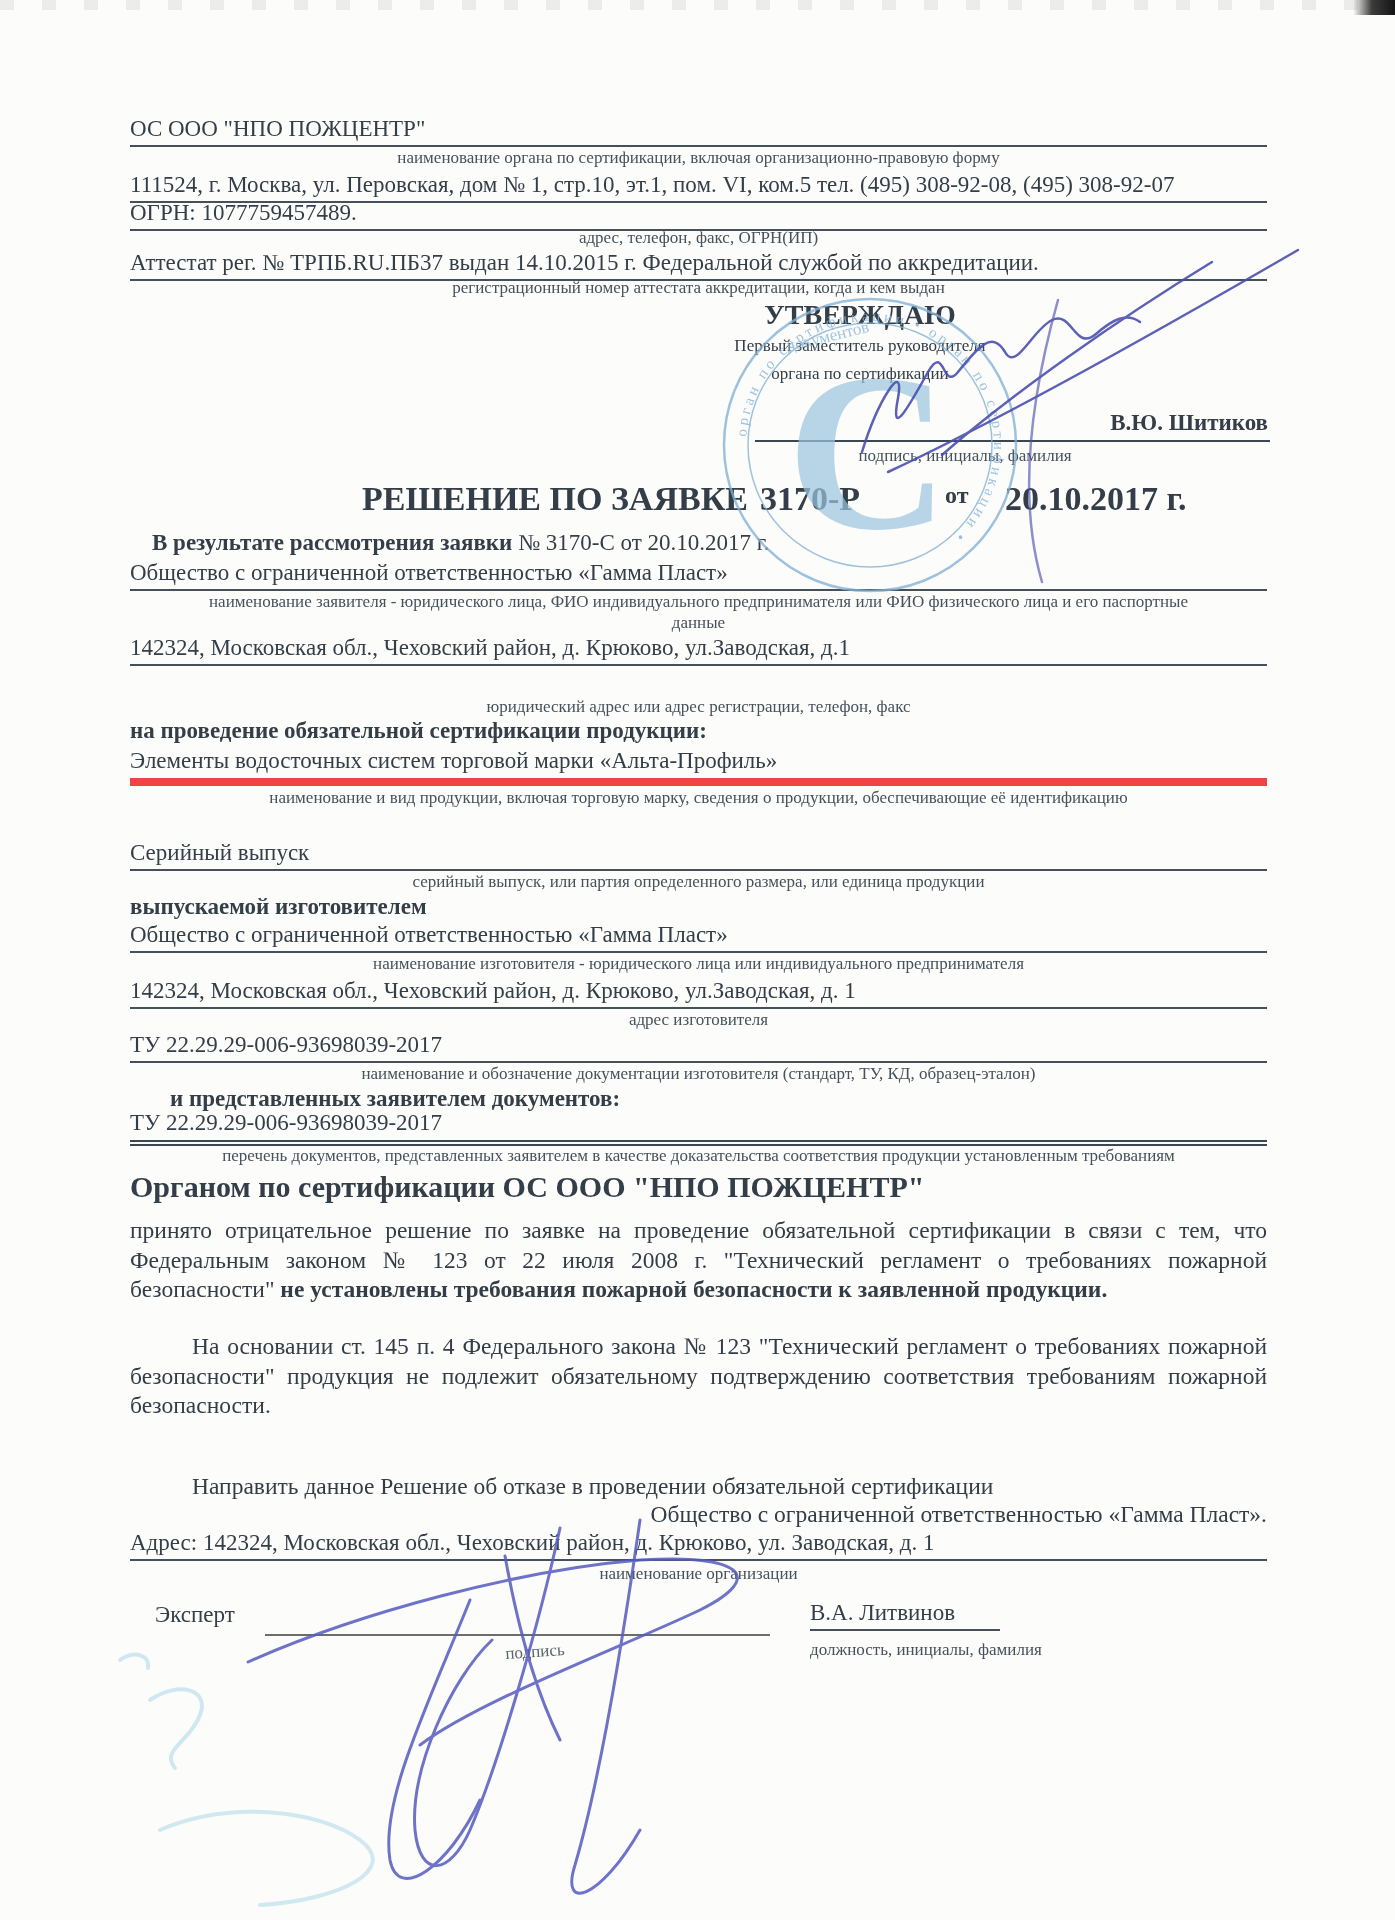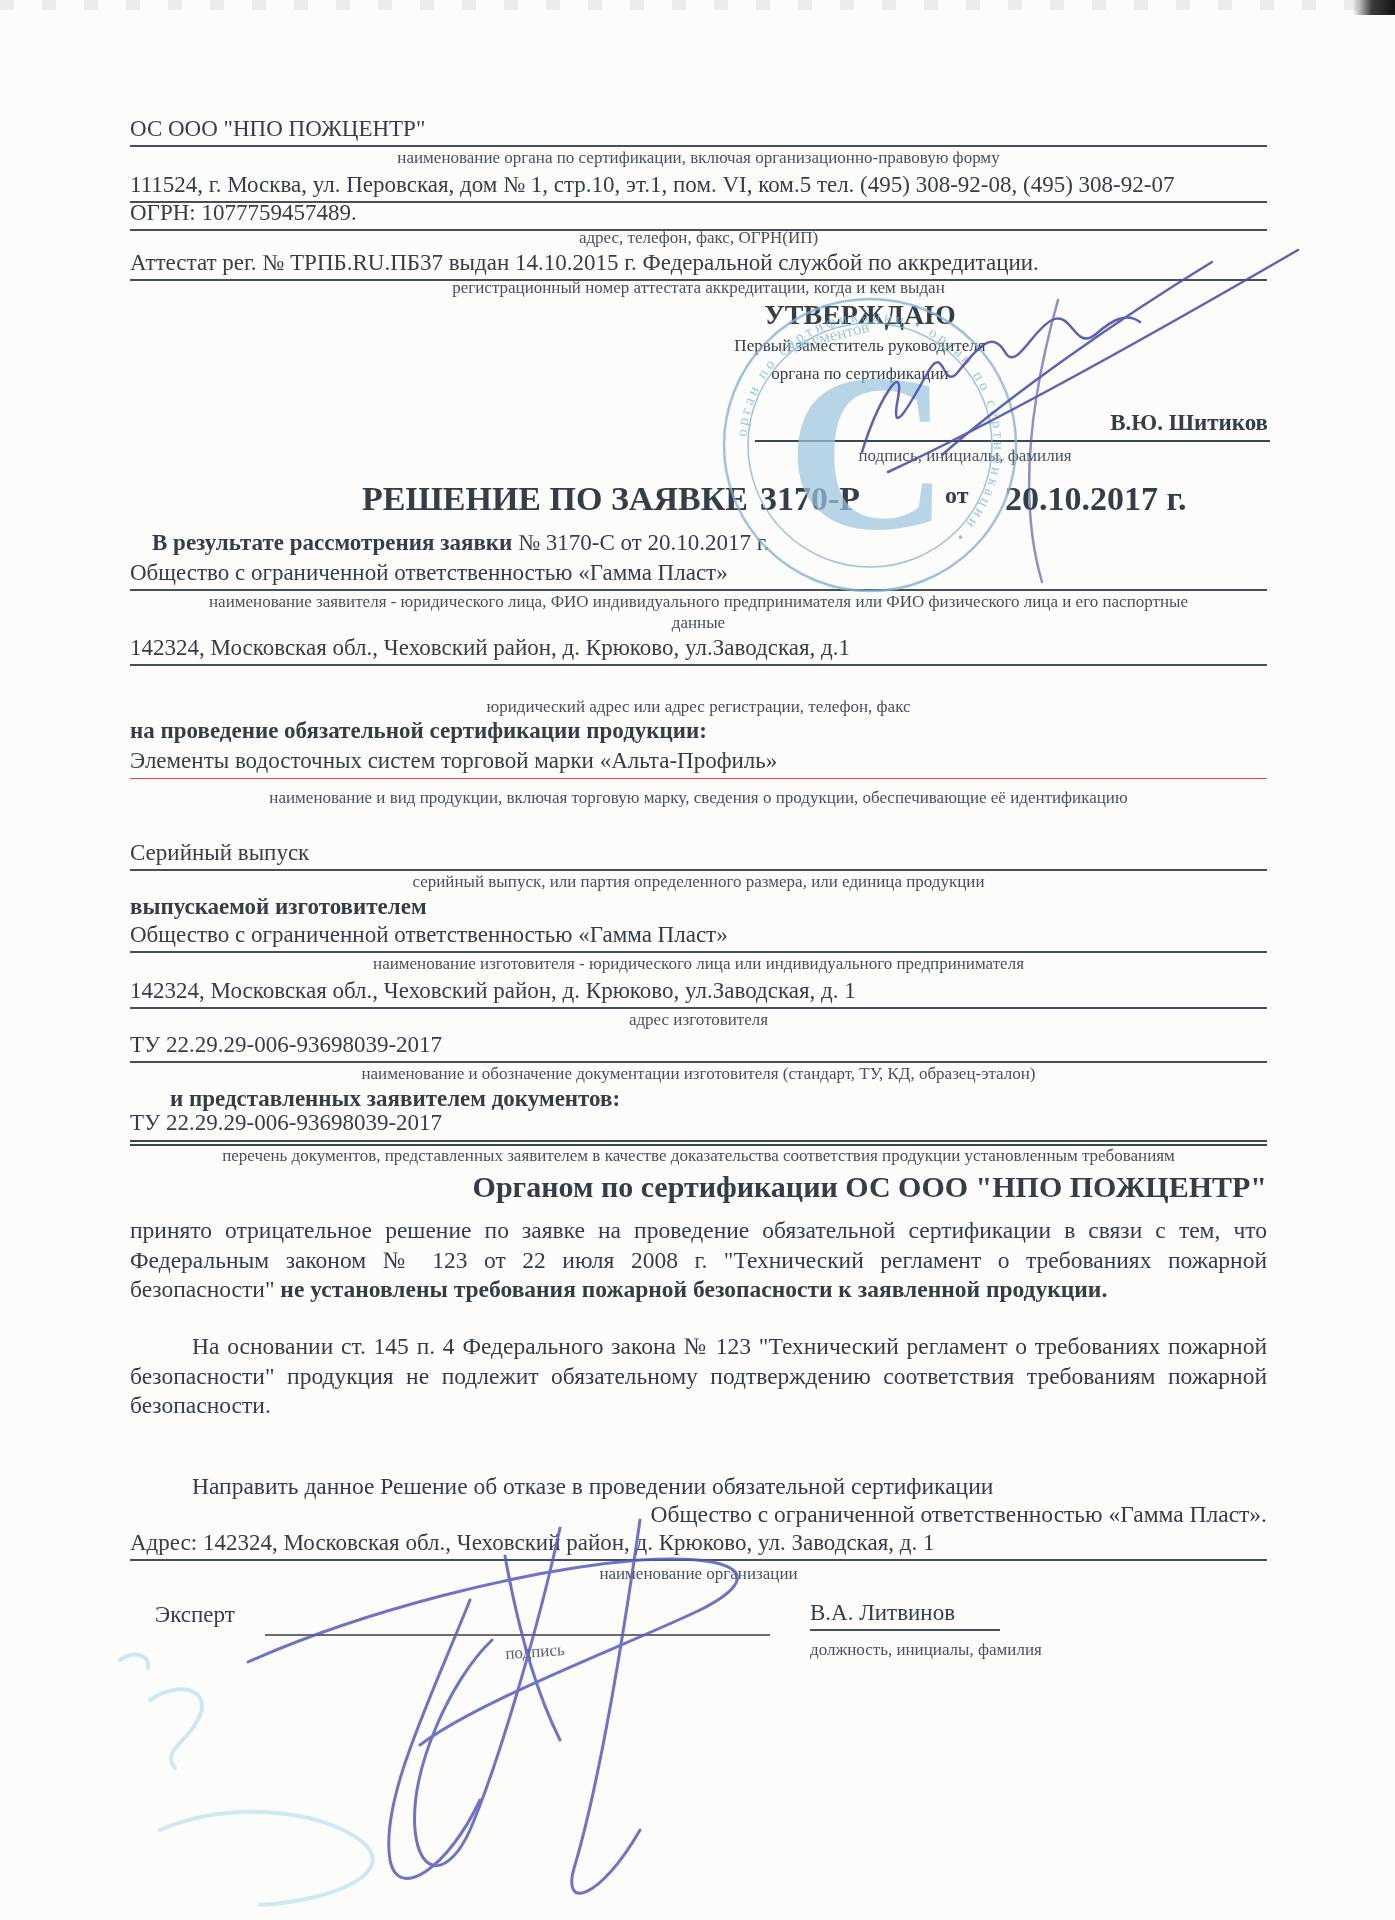--- a/index.html
+++ b/index.html
@@ -9,34 +9,34 @@
     font-family:"Liberation Serif","DejaVu Serif",serif;
     color:#343e48;
   }
   
   .noise-strip{position:absolute;left:0;top:0;width:100%;height:10px;
     background:repeating-linear-gradient(90deg,rgba(90,95,100,.10) 0 14px,rgba(0,0,0,0) 14px 42px);}
   .corner-mark{position:absolute;right:0;top:0;width:42px;height:15px;
     background:linear-gradient(to left,#141414 0%,#3c3c3c 55%,rgba(60,60,60,0) 100%);}
   .f{position:absolute;font-size:23px;line-height:29px;white-space:nowrap;}
   .ul{border-bottom:2px solid #46505a;padding-bottom:2px;}
-  .ul-thick{border-bottom:1px solid #ef4444;padding-bottom:3px;}
+  .ul-thick{border-bottom:8px solid #ef4444;padding-bottom:3px;}
   .ul-double{border-bottom:6px double #3d4751;padding-bottom:3px;}
   .cap{position:absolute;font-size:17px;line-height:20px;color:#46515c;
        text-align:center;white-space:nowrap;}
   .b{font-weight:bold;}
   .right{text-align:right;}
   .para{position:absolute;font-size:23.5px;line-height:29.5px;text-align:justify;color:#333d47;}
   .indent{text-indent:62px;}
   .title-part{position:absolute;font-weight:bold;font-size:34px;white-space:nowrap;}
   .approval-block{position:absolute;left:575px;top:298px;width:570px;text-align:center;}
   .approval-word{font-weight:bold;font-size:28px;line-height:34px;}
   .approval-line{font-size:17px;line-height:28px;}
   .big-heading{position:absolute;left:130px;top:1170px;width:1137px;
-       text-align:right;font-weight:bold;font-size:30px;white-space:nowrap;}
+       text-align:left;font-weight:bold;font-size:30px;white-space:nowrap;}
   .ink{position:absolute;left:0;top:0;pointer-events:none;}
   .okpd-value{display:inline-block;margin-left:152px;}
   .gray-rule{border-bottom:2px solid #6d6d6d;}
 </style>
 </head>
 <body>
 
 <div class="page">
 
   <div class="noise-strip"></div>

